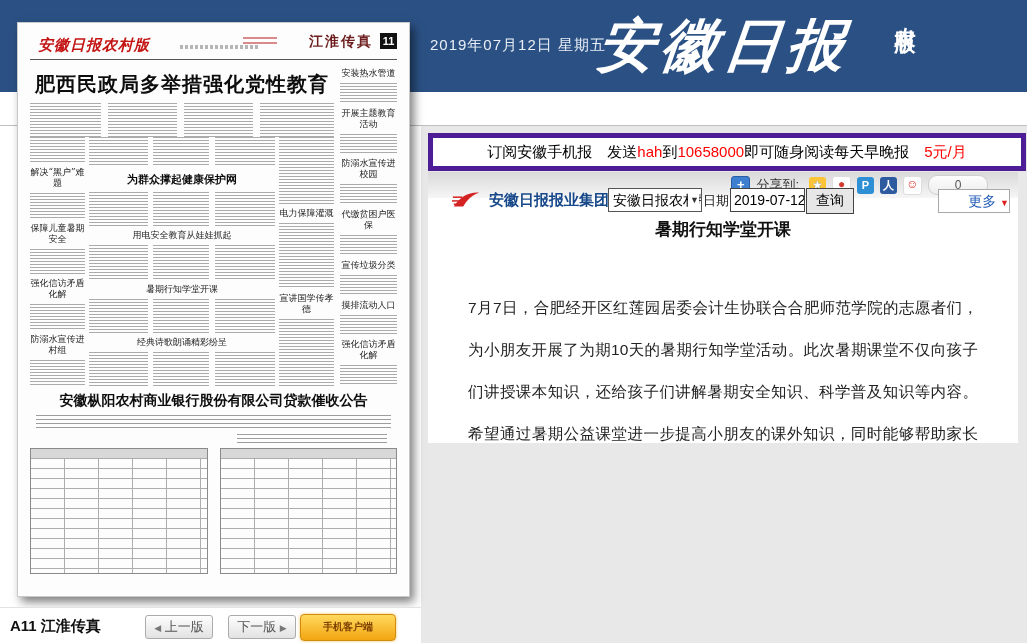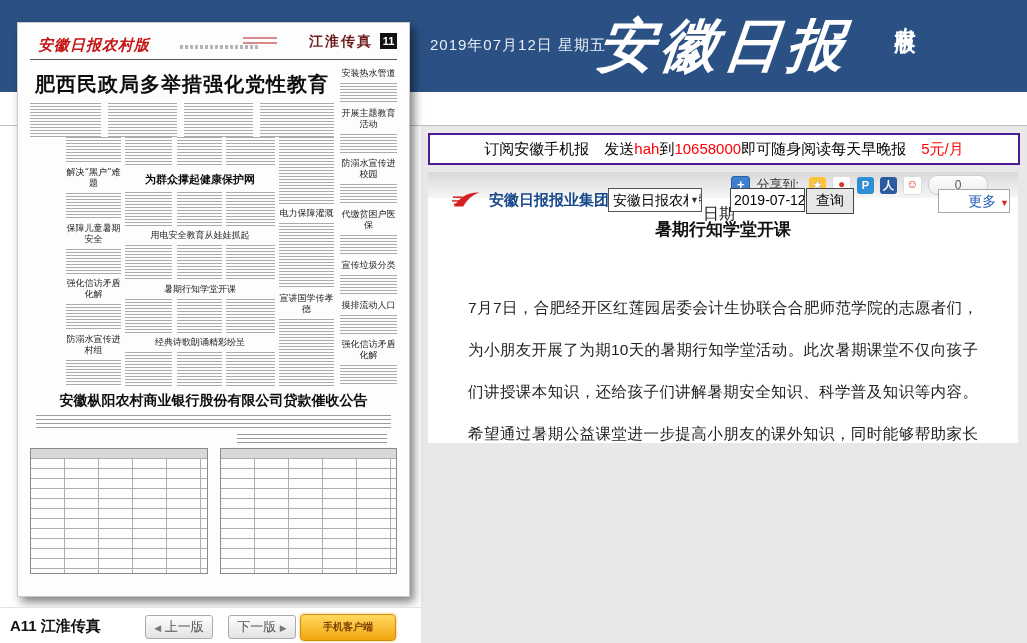--- a/index.html
+++ b/index.html
@@ -17,32 +17,32 @@
 
   
   .toolbar{position:absolute;left:0;top:92px;width:1027px;height:33px;background:#fff;
            border-bottom:1px solid #bfbfbf;z-index:2;}
   .tb-logo{position:absolute;left:451px;top:97px;width:30px;height:22px;}
   .tb-group{position:absolute;left:489px;top:99px;font-size:15px;font-weight:bold;color:#17488a;}
   .tb-select{position:absolute;left:608px;top:96px;width:88px;height:22px;border:1px solid #555;
              background:#fff;font-size:14px;line-height:22px;padding-left:4px;white-space:nowrap;
              overflow:hidden;cursor:pointer;}
   .tb-select .arr{position:absolute;right:2px;top:0;font-size:9px;color:#333;background:#fff;padding-left:2px;}
-  .tb-datelabel{position:absolute;left:703px;top:112px;font-size:16px;color:#222;}
+  .tb-datelabel{position:absolute;left:703px;top:100px;font-size:13px;color:#222;}
   .tb-dateinput{position:absolute;left:730px;top:96px;width:70px;height:22px;border:1px solid #444;
                 background:#fff;font-size:14px;line-height:22px;padding-left:3px;overflow:hidden;white-space:nowrap;}
   .tb-query{position:absolute;left:806px;top:96px;width:46px;height:24px;background:#e7e7e7;
             border:1px solid #444;font-size:14px;text-align:center;line-height:22px;cursor:pointer;}
   .tb-more{position:absolute;left:938px;top:97px;width:58px;height:22px;border:1px solid #a8a8a8;background:#fff;
            text-align:right;line-height:22px;font-size:14px;color:#1f5bb5;cursor:pointer;padding-left:12px;}
   .tb-more .arr{color:#e02020;font-size:9px;}
 
   
   .right-panel{position:absolute;left:421px;top:126px;width:606px;height:517px;background:#e8e8e8;}
-  .sub-bar{position:absolute;left:7px;top:7px;width:588px;height:28px;background:#fff;border:2px solid #4c1d95;
+  .sub-bar{position:absolute;left:7px;top:7px;width:588px;height:28px;background:#fff;border:5px solid #4c1d95;
            text-align:center;line-height:28px;font-size:15px;color:#000;white-space:nowrap;}
   .sub-bar .red{color:#ff0000;}
 
   .article-card{position:absolute;left:7px;top:46px;width:590px;height:271px;}
   .share-strip{height:26px;background:linear-gradient(#d9d9d9,#f6f6f6);
                display:flex;align-items:center;justify-content:flex-end;padding-right:30px;gap:6px;}
   .sic{display:inline-block;width:17px;height:17px;border-radius:3px;text-align:center;line-height:17px;
        font-size:11px;font-weight:bold;cursor:pointer;}
   .sic-plus{background:#3f7fd0;color:#fff;border:1px solid #2a5ea6;font-size:13px;line-height:15px;}
   .share-label{font-size:13px;color:#333;margin-right:4px;cursor:default;}
@@ -69,21 +69,21 @@
             background:repeating-linear-gradient(#d98a8a 0 2px,transparent 2px 5px);}
   .np-section{position:absolute;right:24px;top:1px;font-family:"DejaVu Serif","Liberation Serif",serif;
               font-weight:bold;font-size:14px;color:#6d1d1d;letter-spacing:2px;}
   .np-pagenum{position:absolute;right:0;top:1px;width:17px;height:16px;background:#111;color:#fff;
               font-size:11px;font-weight:bold;text-align:center;line-height:16px;}
   .np-rule{height:1px;background:#555;margin-top:1px;}
   .np-main{display:flex;gap:6px;margin-top:4px;height:322px;}
   .np-left{flex:1;display:flex;flex-direction:column;min-width:0;}
   .np-h1{font-size:20px;font-weight:700;color:#0d0d0d;text-align:center;letter-spacing:1px;
          margin:7px 0 5px 0;white-space:nowrap;}
-  .np-cols{display:flex;gap:4px;flex:1;min-height:0;margin-left:36px;}
+  .np-cols{display:flex;gap:4px;flex:1;min-height:0;}
   .np-col{display:flex;flex-direction:column;}
   .c-side{width:55px;}
   .c-center{flex:1;min-width:0;}
   .c6{width:57px;display:flex;flex-direction:column;}
   .tx{background:repeating-linear-gradient(#ababab 0 1px,transparent 1px 3px);}
   .tx.grow{flex:1;min-height:6px;}
   .tx3{background:linear-gradient(90deg,transparent 0 31.5%,#fdfdfd 31.5% 34.5%,transparent 34.5% 64.5%,#fdfdfd 64.5% 67.5%,transparent 67.5%),
         repeating-linear-gradient(#ababab 0 1px,transparent 1px 3px);}
   .tx4{background:linear-gradient(90deg,transparent 0 23.5%,#fdfdfd 23.5% 25.5%,transparent 25.5% 48.5%,#fdfdfd 48.5% 50.5%,transparent 50.5% 73.5%,#fdfdfd 73.5% 75.5%,transparent 75.5%),
         repeating-linear-gradient(#ababab 0 1px,transparent 1px 3px);}

